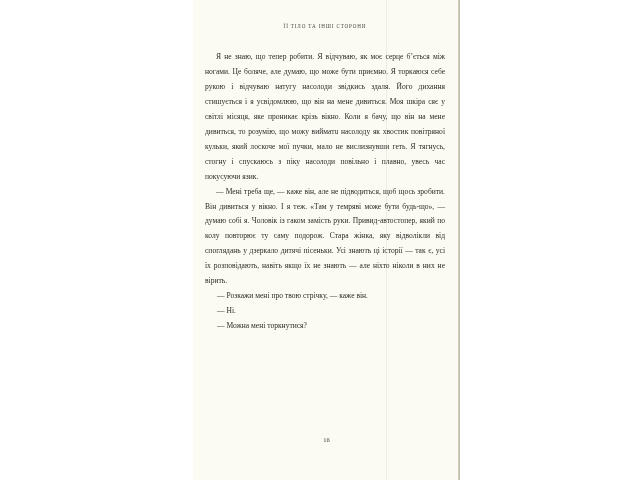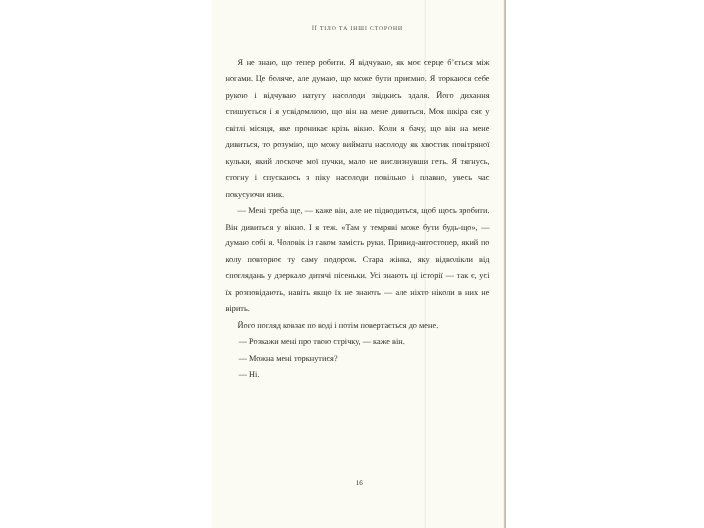--- a/index.html
+++ b/index.html
@@ -99,28 +99,27 @@
     <div id="page-edge-left"></div>
 
     <div id="page-inner">
 
       <div id="running-head">ЇЇ ТІЛО ТА ІНШІ СТОРОНИ</div>
 
       <p class="body-text para-indent">Я не знаю, що тепер робити. Я відчуваю, як моє серце б’ється між ногами. Це боляче, але думаю, що може бути приємно. Я торкаюся себе рукою і відчуваю натугу насолоди звідкись здаля. Його дихання стишується і я усвідомлюю, що він на мене дивиться. Моя шкіра сяє у світлі місяця, яке проникає крізь вікно. Коли я бачу, що він на мене дивиться, то розумію, що можу вийматu насолоду як хвостик повітряної кульки, який лоскоче мої пучки, мало не вислизнувши геть. Я тягнусь, стогну і спускаюсь з піку насолоди повільно і плавно, увесь час покусуючи язик.</p>
 
       <p class="body-text para-indent">— Мені треба ще, — каже він, але не підводиться, щоб щось зробити. Він дивиться у вікно. І я теж. «Там у темряві може бути будь-що», — думаю собі я. Чоловік із гаком замість руки. Привид-автостопер, який по колу повторює ту саму подорож. Стара жінка, яку відволікли від споглядань у дзеркало дитячі пісеньки. Усі знають ці історії — так є, усі їх розповідають, навіть якщо їх не знають — але ніхто ніколи в них не вірить.</p>
 
-      <p class="body-text para-indent">Його погляд ковзає по воді і потім повертається до мене.</p>
 
       <p class="body-text dialogue-line">— Розкажи мені про твою стрічку, — каже він.</p>
 
 
+      <p class="body-text dialogue-line">— Ні.</p>
+
       <p class="body-text dialogue-line">— Можна мені торкнутися?</p>
-
-      <p class="body-text dialogue-line">— Ні.</p>
 
 
     </div>
 
     <div id="page-number">16</div>
 
   </div>
 
   <div id="page-edge-right"></div>
 

